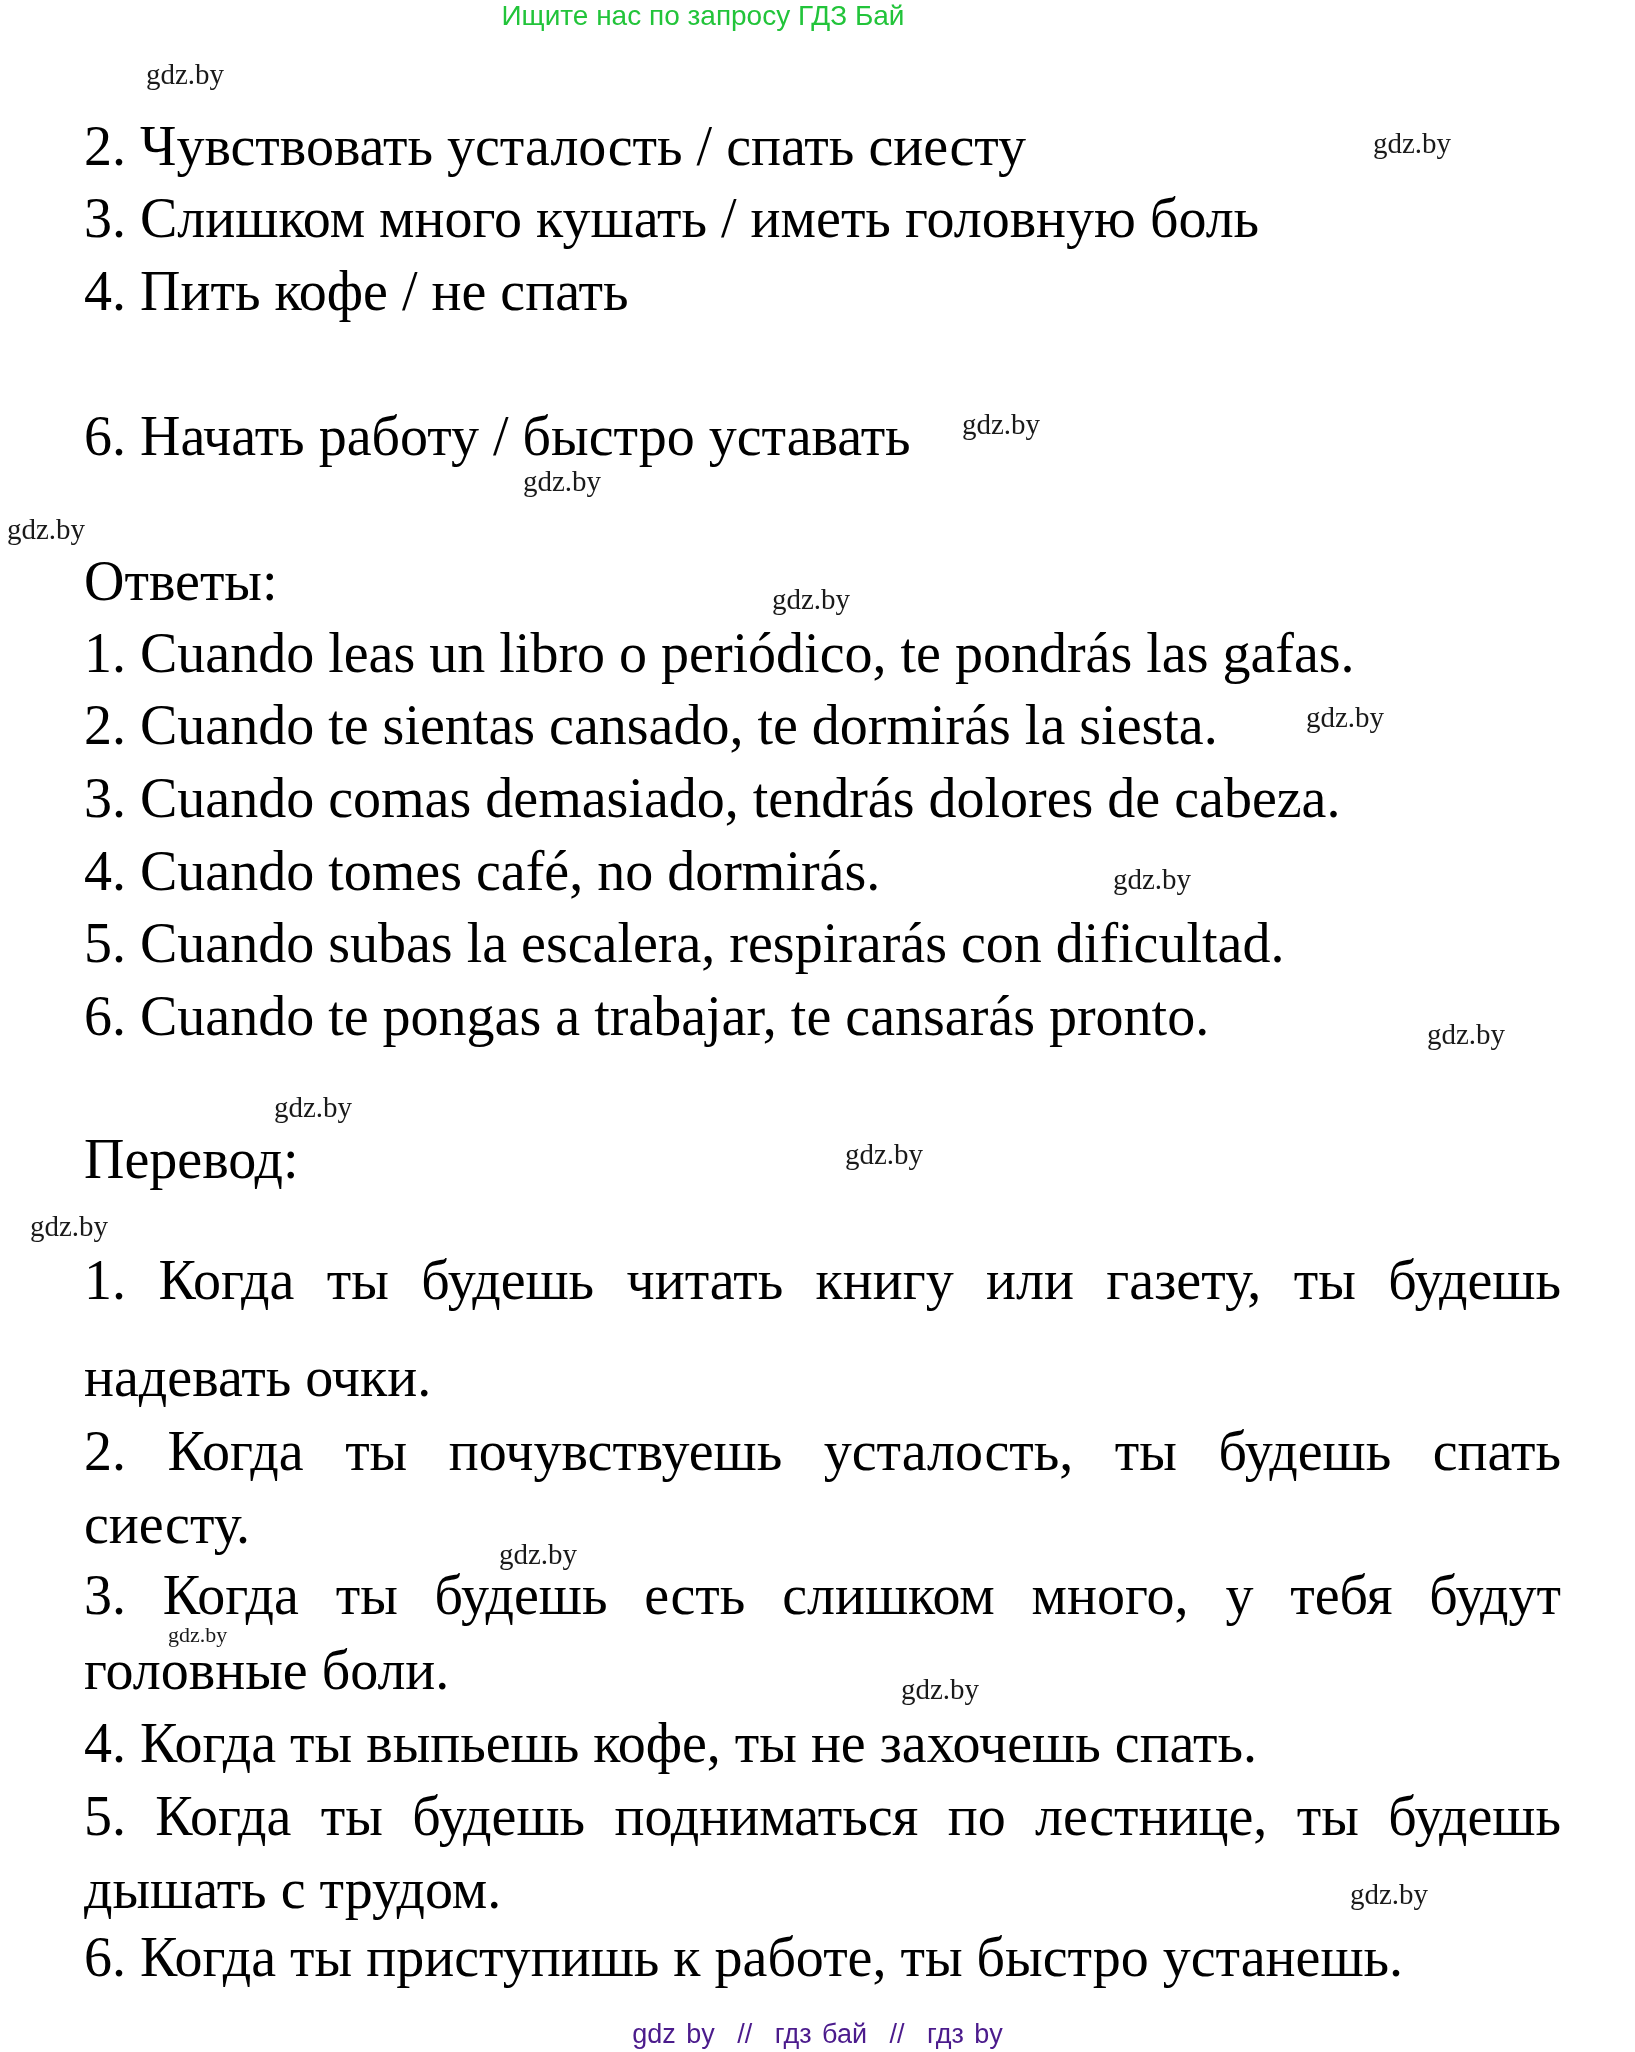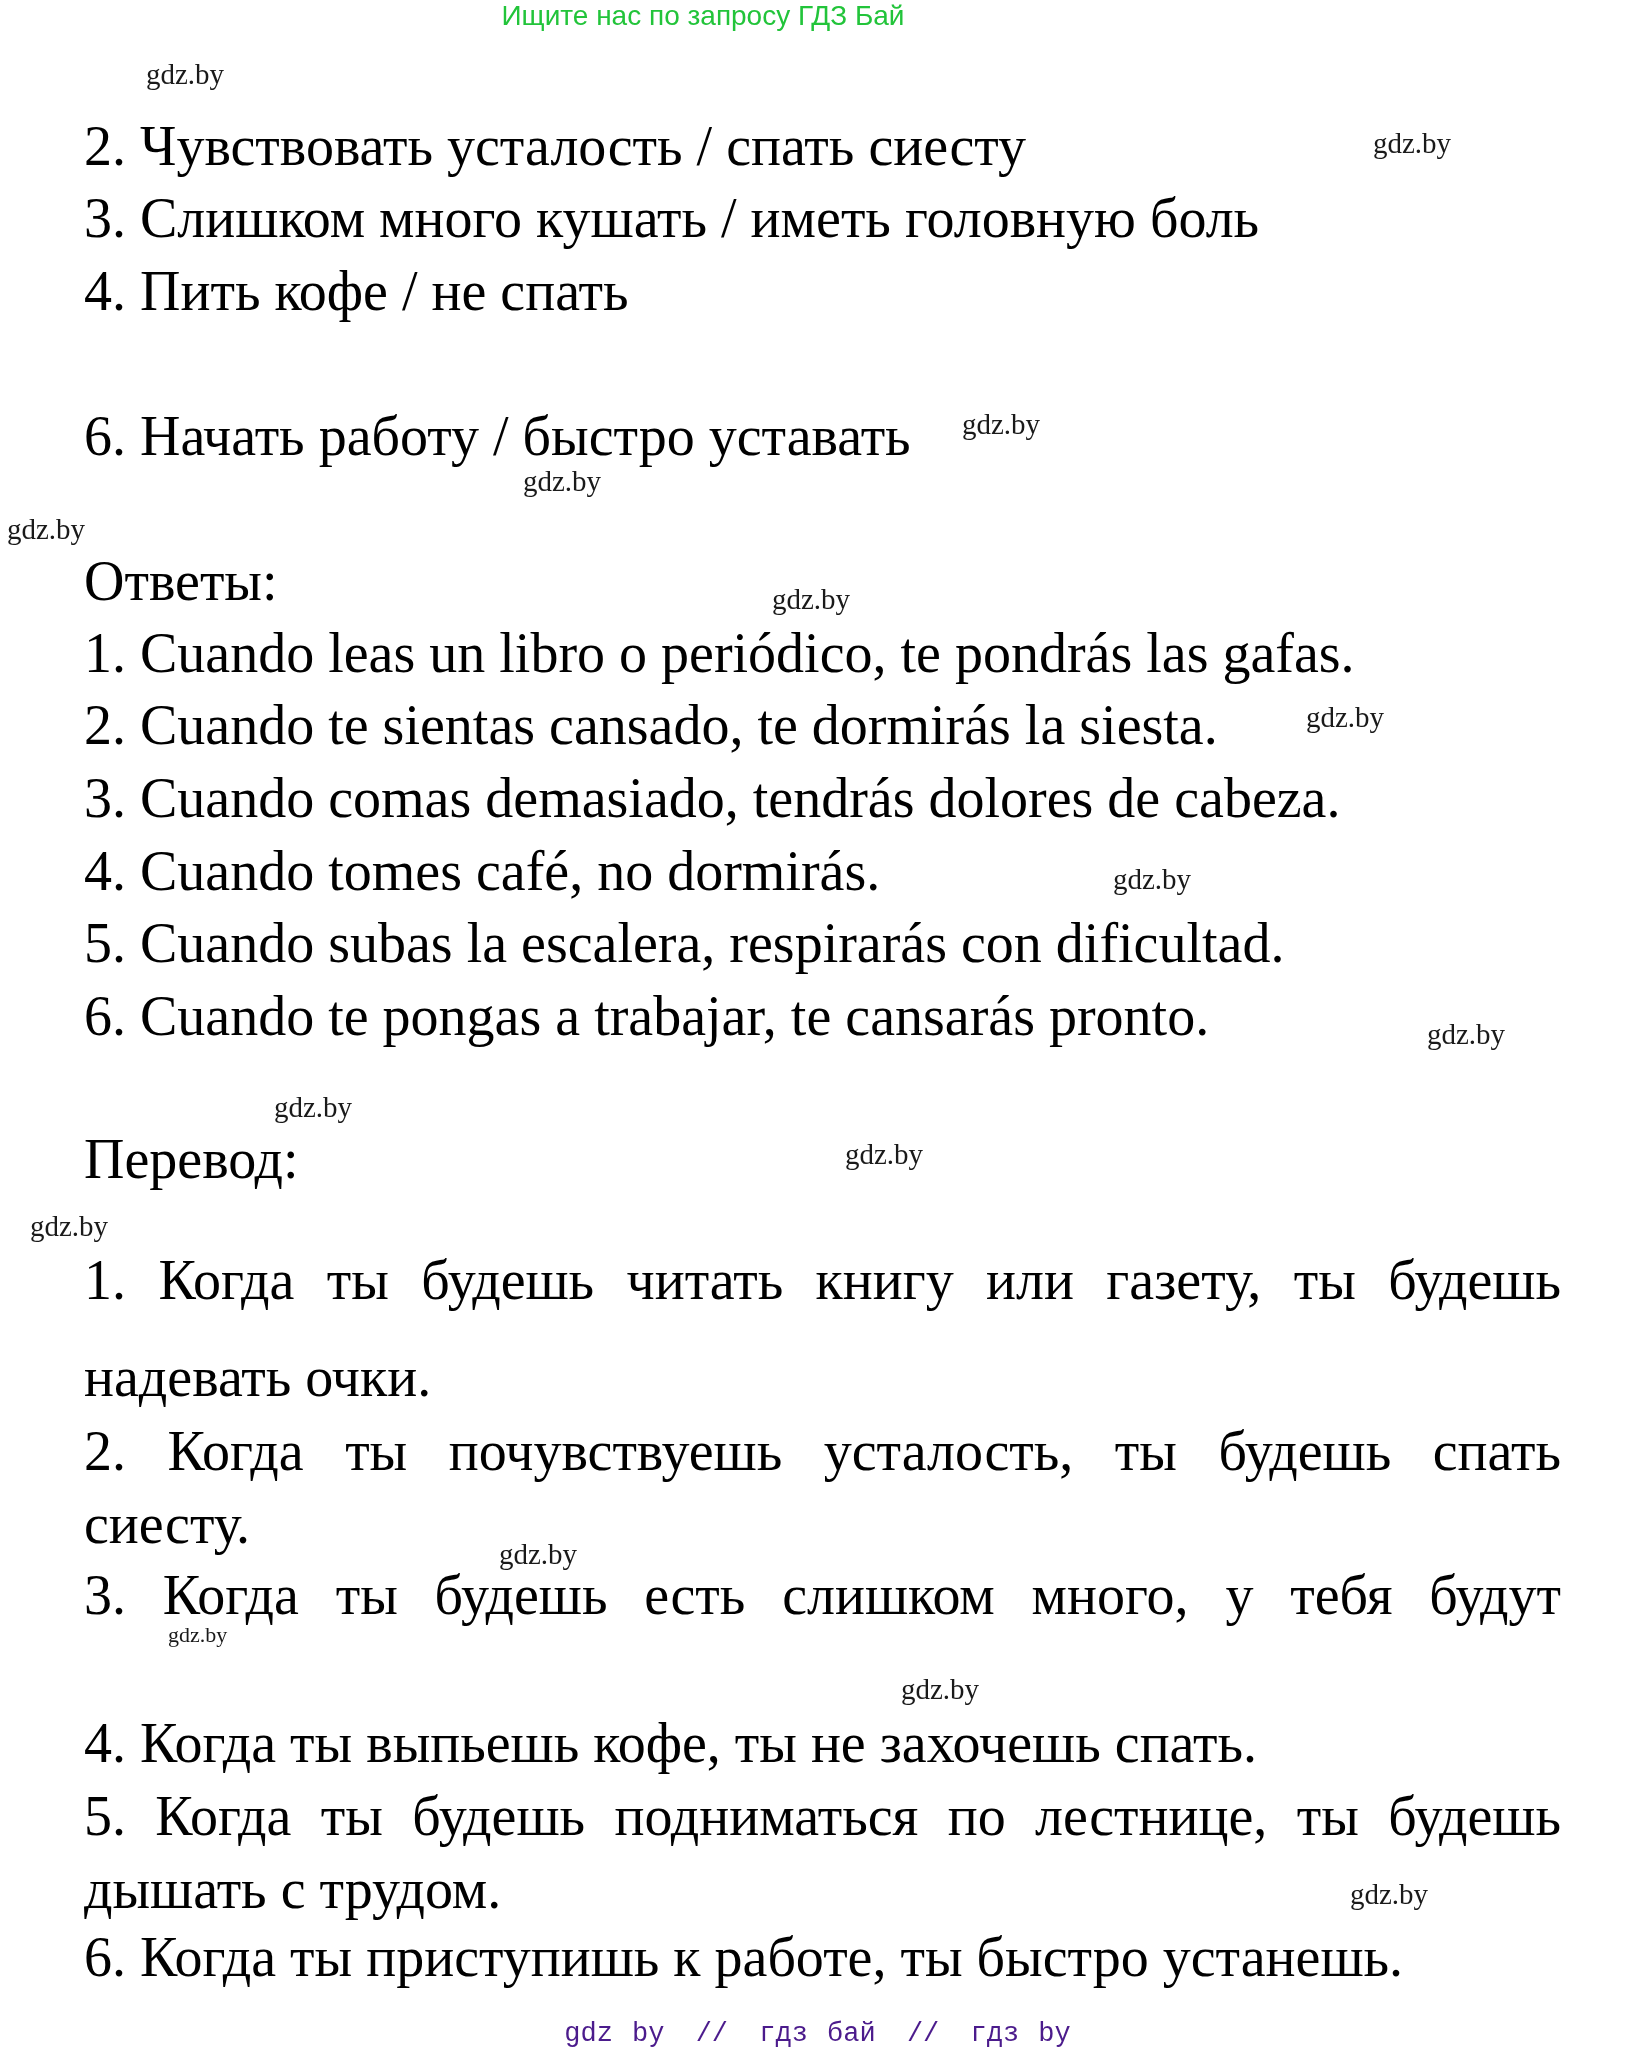--- a/index.html
+++ b/index.html
@@ -7,21 +7,21 @@
   .page { position: absolute; left: 0; top: 0; width: 1635px; height: 2052px; background: #ffffff; }
   .header-banner {
     position: absolute; left: 0; top: 0; width: 1406px; height: 34px;
     text-align: center;
     font-family: "Liberation Sans", "DejaVu Sans", sans-serif;
     font-size: 28px; line-height: 32px; color: #22c43a;
   }
   .footer-banner {
     position: absolute; left: 0; top: 2018px; width: 1635px; height: 34px;
     text-align: center;
-    font-family: Liberation Mono, monospace;
+    font-family: Liberation Sans, sans-serif;
     font-size: 27px; line-height: 32px; color: #4b1b8c;
     word-spacing: 3px;
   }
   .footer-banner span { margin: 0 6px; }
   .ln {
     position: absolute; left: 84px;
     font-family: "Liberation Serif", "DejaVu Serif", serif;
     font-size: 56px; line-height: 56px; color: #000000;
     white-space: nowrap;
   }
@@ -59,20 +59,21 @@
 
   <div class="ln" style="top:1131px">Перевод:</div>
 
   <div class="ln just" style="top:1252px">1. Когда ты будешь читать книгу или газету, ты будешь</div>
   <div class="ln" style="top:1349px">надевать очки.</div>
 
   <div class="ln just" style="top:1423px">2. Когда ты почувствуешь усталость, ты будешь спать</div>
   <div class="ln" style="top:1496px">сиесту.</div>
 
   <div class="ln just" style="top:1567px">3. Когда ты будешь есть слишком много, у тебя будут</div>
+  <div class="ln" style="top:1642px">головные боли.</div>
 
   <div class="ln" style="top:1715px">4. Когда ты выпьешь кофе, ты не захочешь спать.</div>
 
   <div class="ln just" style="top:1788px">5. Когда ты будешь подниматься по лестнице, ты будешь</div>
   <div class="ln" style="top:1861px">дышать с трудом.</div>
 
   <div class="ln" style="top:1929px">6. Когда ты приступишь к работе, ты быстро устанешь.</div>
 
   <div class="wm" style="left:146px;top:58px">gdz.by</div>
   <div class="wm" style="left:1373px;top:127px">gdz.by</div>

